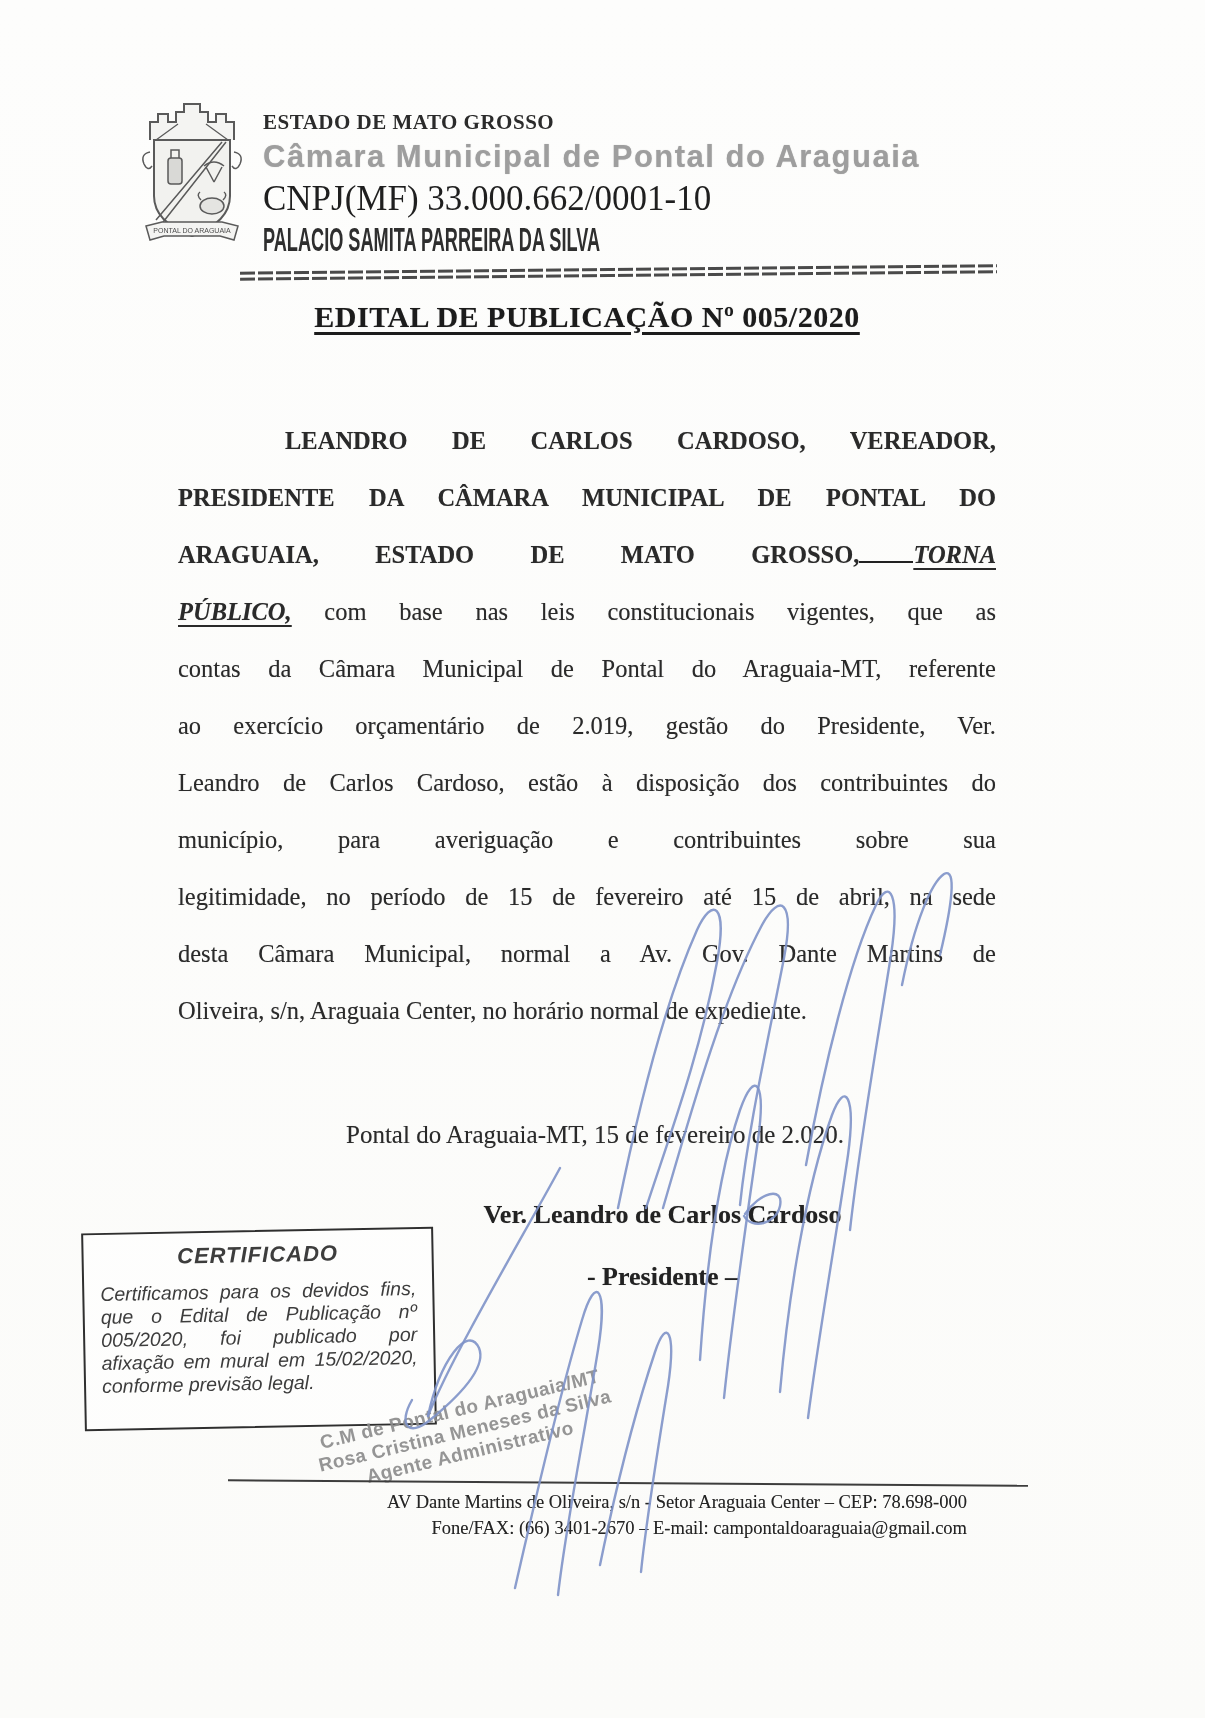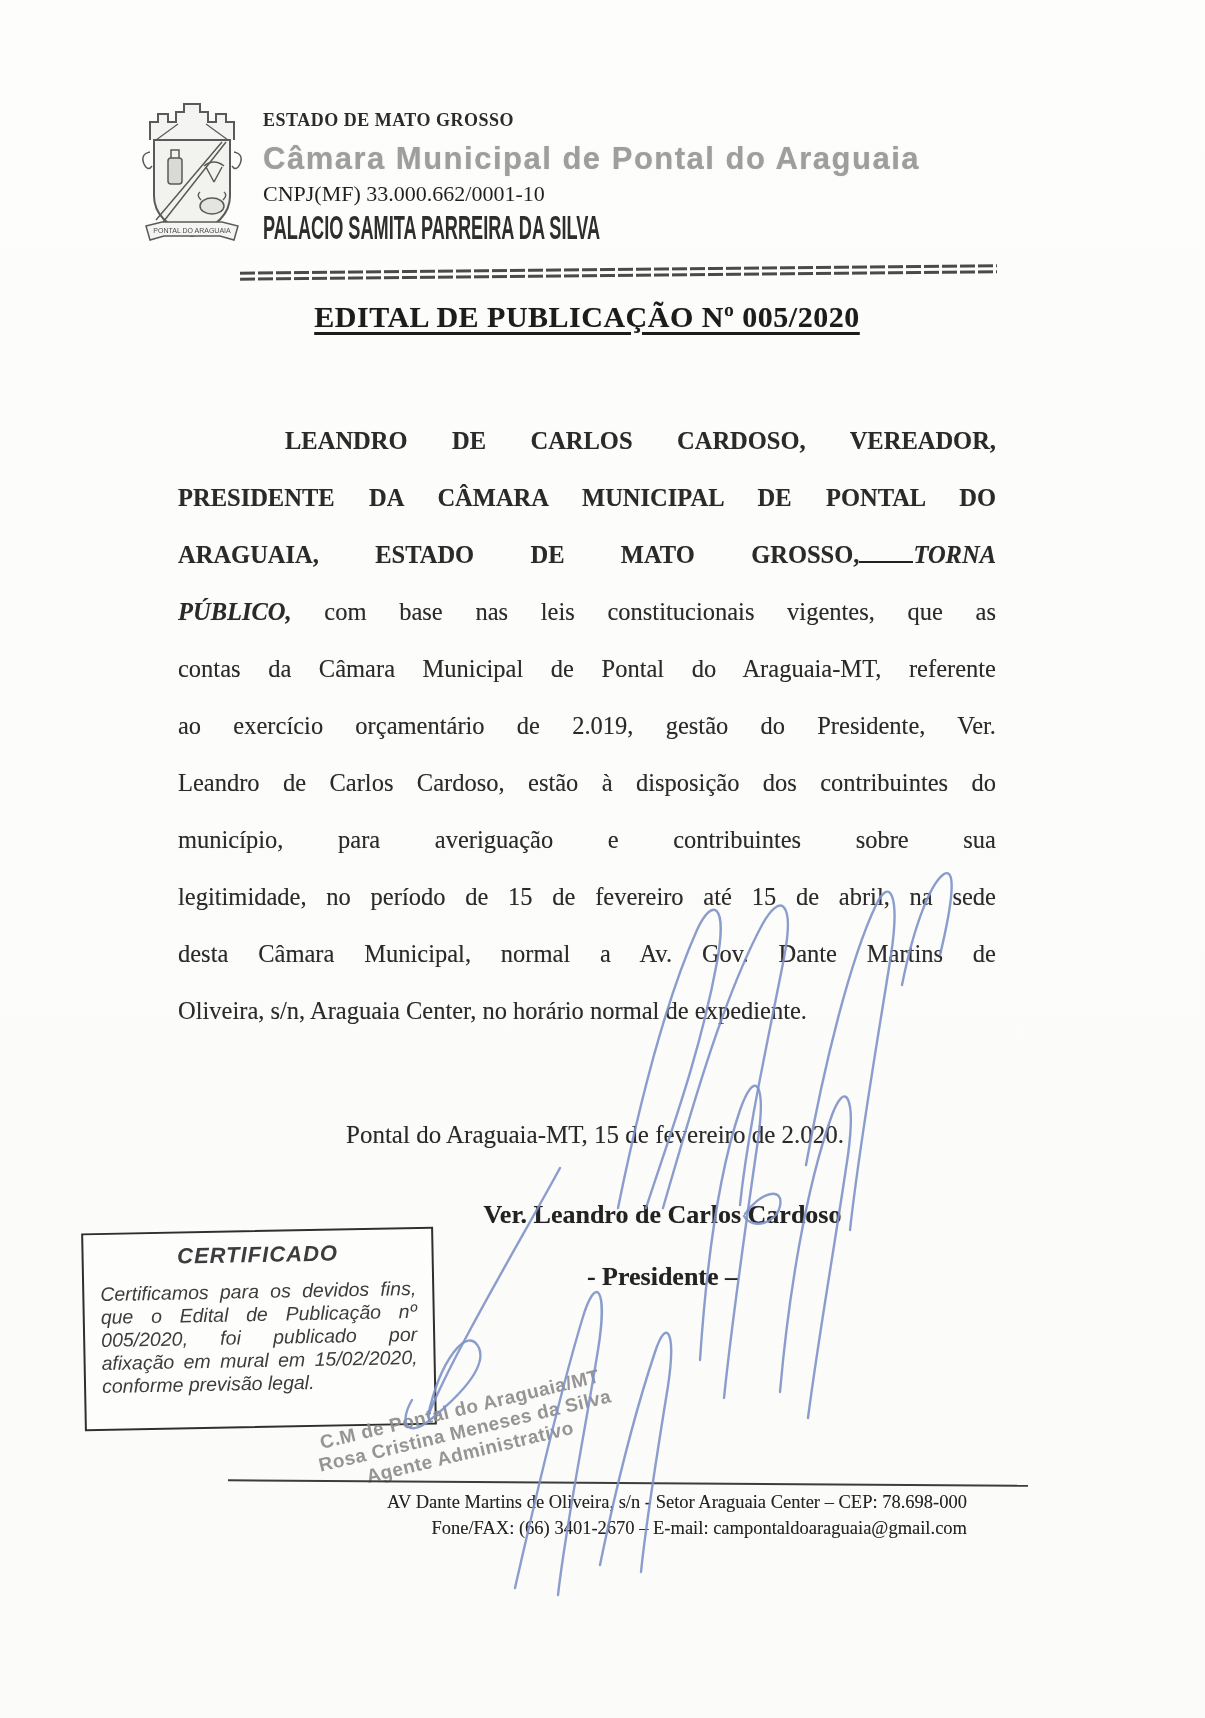--- a/index.html
+++ b/index.html
@@ -9,32 +9,32 @@
     overflow:hidden;
     font-family:"Liberation Serif", serif;
     color:#262626;
   }
   .abs{position:absolute;}
 
   
   #logo{left:138px;top:100px;width:108px;height:148px;}
   #hdr-text{left:263px;top:110px;width:900px;}
   #hdr-state{
-    font-size:18px;font-weight:bold;letter-spacing:.5px;color:#2b2b2b;
+    font-size:21px;font-weight:bold;letter-spacing:.5px;color:#2b2b2b;
     font-family:"Liberation Serif",serif;
   }
   #hdr-org{
-    margin-top:10px;
+    margin-top:4px;
     font-family:"Liberation Sans",sans-serif;
     font-size:31px;font-weight:bold;letter-spacing:1.5px;
     color:#9e9e9e;text-shadow:0 0 1px rgba(150,150,150,.6);
     white-space:nowrap;
   }
   #hdr-cnpj{
-    margin-top:4px;font-size:22px;color:#1f1f1f;
+    margin-top:4px;font-size:35px;color:#1f1f1f;
     font-family:"Liberation Serif",serif;
   }
   #hdr-palace{
     margin-top:2px;
     font-family:"Liberation Sans",sans-serif;
     font-size:33px;font-weight:bold;color:#2e2e2e;
     transform:scaleX(.55);transform-origin:left center;
     letter-spacing:0;white-space:nowrap;
   }
   #separator{
@@ -54,21 +54,21 @@
   }
 
   
   #body-lines{left:178px;top:412px;width:818px;font-size:24.5px;color:#2a2a2a;
     text-shadow:0 0 .7px rgba(0,0,0,.3);}
   .bline{height:57px;line-height:57px;text-align:left;}
   .bline.just{text-align:justify;text-align-last:justify;}
   .bline.ind .seg:first-child{margin-left:107px;}
   .seg.b{font-weight:bold;}
   .seg.i{font-style:italic;}
-  .seg.u{text-decoration-thickness:2px;text-underline-offset:5px;}
+  .seg.u{text-decoration:underline;text-decoration-thickness:2px;text-underline-offset:5px;}
   .blank{display:inline-block;width:54px;height:2px;border-bottom:2.5px solid #222;vertical-align:baseline;}
 
   
   #date-line{left:178px;top:1106px;width:818px;height:57px;line-height:57px;
     font-size:25px;padding-left:168px;box-sizing:border-box;color:#2a2a2a;
     text-shadow:0 0 .7px rgba(0,0,0,.3);}
   #sig-name{left:290px;top:1200px;width:745px;text-align:center;
     font-size:26px;font-weight:bold;color:#222;text-shadow:0 0 .8px rgba(0,0,0,.35);}
   #sig-role{left:290px;top:1262px;width:745px;text-align:center;
     font-size:26px;font-weight:bold;color:#222;text-shadow:0 0 .8px rgba(0,0,0,.35);}

